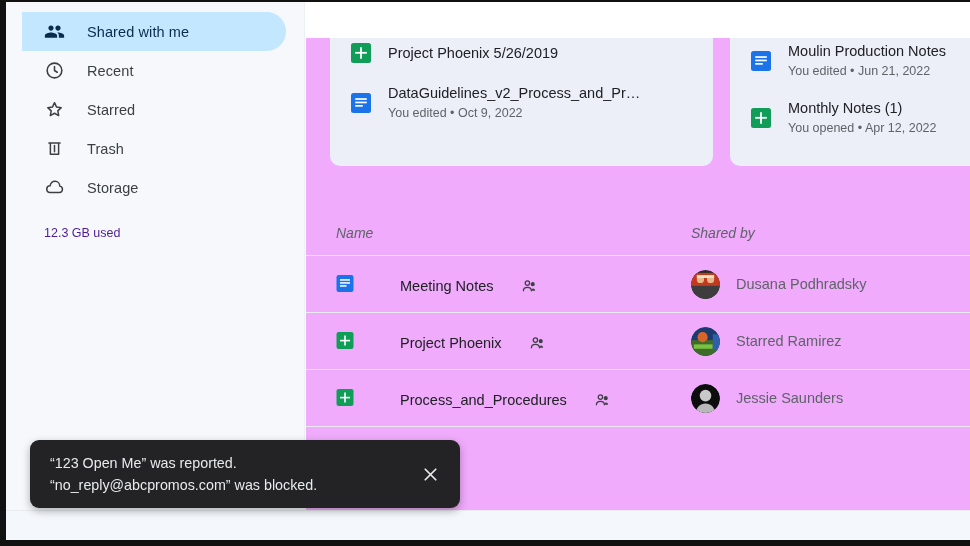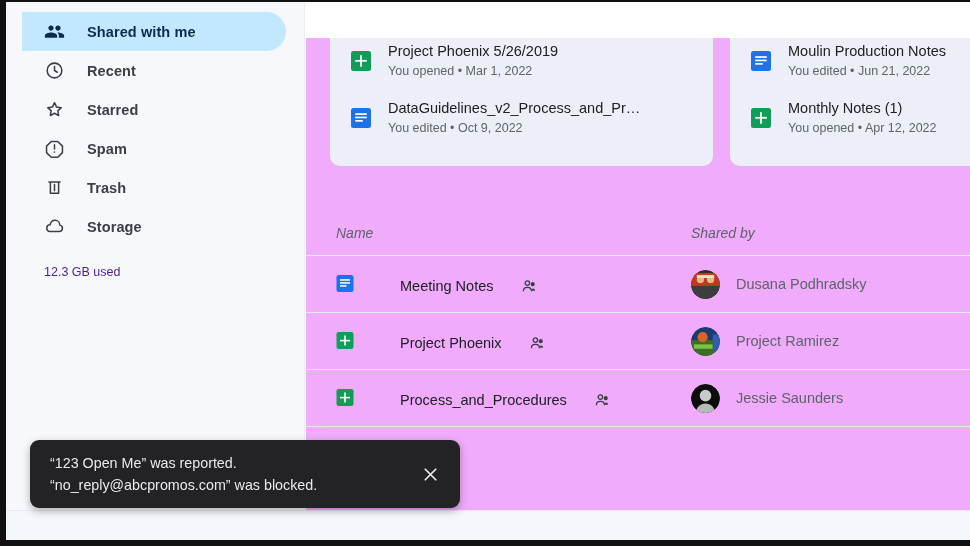--- a/index.html
+++ b/index.html
@@ -23,21 +23,21 @@
     overflow: hidden;
   }
 
   
   .sidebar {
     position: absolute; left: 0; top: 0;
     width: 299px; height: 538px;
     background: #f6f8fc;
     border-right: 1px solid #eceff3;
   }
-  .nav-list { padding-top: 10px; font-weight: bold; }
+  .nav-list { padding-top: 10px; }
   .nav-item {
     display: flex; align-items: center;
     height: 39px;
     margin: 0 18px 0 16px;
     padding-left: 22px;
     border-radius: 0 20px 20px 0;
     cursor: pointer;
     gap: 22px;
   }
   .nav-item.active { background: #c2e7ff; }
@@ -241,30 +241,20 @@
 
         <div class="nav-item">
           <span class="nav-icon">
             <svg width="21" height="21" viewBox="0 0 24 24" fill="none" stroke="currentColor" stroke-width="1.7" stroke-linejoin="round">
               <path d="M12 4.2l2.37 5.02 5.33.68-3.93 3.7 1.02 5.3L12 16.3l-4.79 2.6 1.02-5.3-3.93-3.7 5.33-.68z"></path>
             </svg>
           </span>
           <span class="nav-label">Starred</span>
         </div>
 
-        <div class="nav-item">
-          <span class="nav-icon">
-            <svg width="21" height="21" viewBox="0 0 24 24" fill="none" stroke="currentColor" stroke-width="1.7">
-              <path d="M8.3 3.9h7.4l5.4 5.4v7.4l-5.4 5.4H8.3L2.9 16.7V9.3z" stroke-linejoin="round"></path>
-              <path d="M12 7.6v5.1" stroke-linecap="round"></path>
-              <circle cx="12" cy="16.1" r=".95" fill="currentColor" stroke="none"></circle>
-            </svg>
-          </span>
-          <span class="nav-label">Spam</span>
-        </div>
 
         <div class="nav-item">
           <span class="nav-icon">
             <svg width="21" height="21" viewBox="0 0 24 24" fill="none" stroke="currentColor" stroke-width="1.7">
               <path d="M5.6 5.6h12.8M7.3 5.6v13.1h9.4V5.6" stroke-linecap="round" stroke-linejoin="round"></path>
               <path d="M12 8.6v7" stroke-linecap="round"></path>
             </svg>
           </span>
           <span class="nav-label">Trash</span>
         </div>
@@ -291,21 +281,20 @@
             <span class="file-icon">
               <svg width="22" height="24" viewBox="0 0 22 24">
                 <rect x="1" y="2" width="20" height="20" rx="2.5" fill="#0f9d58"></rect>
                 <rect x="5.2" y="6.3" width="11.6" height="11.4" fill="#fff" opacity="0"></rect>
                 <path d="M10.1 6.3h1.8v11.4h-1.8z" fill="#fff"></path>
                 <path d="M5.2 10.9h11.6v1.8H5.2z" fill="#fff"></path>
               </svg>
             </span>
             <div class="card-text">
               <div class="card-title">Project Phoenix 5/26/2019</div>
-              <div class="card-sub">You opened • Mar 1, 2022</div>
             </div>
           </div>
           <div class="card-row">
             <span class="file-icon">
               <svg width="22" height="24" viewBox="0 0 22 24">
                 <rect x="1" y="2" width="20" height="20" rx="2.5" fill="#1a73e8"></rect>
                 <rect x="5.2" y="7.2" width="11.6" height="1.7" fill="#fff"></rect>
                 <rect x="5.2" y="10.6" width="11.6" height="1.7" fill="#fff"></rect>
                 <rect x="5.2" y="14" width="7.6" height="1.7" fill="#fff"></rect>
               </svg>
@@ -427,21 +416,21 @@
                   </defs>
                 <g clip-path="url(#c2)">
                   <rect width="40" height="40" fill="#1b3b6f"></rect>
                   <rect y="18" width="40" height="22" fill="#3f6b2a"></rect>
                   <circle cx="16" cy="14" r="7" fill="#d9642a"></circle>
                   <rect x="4" y="24" width="26" height="6" fill="#7cc242"></rect>
                   <rect x="30" y="10" width="10" height="22" fill="#2f5fa8"></rect>
                 </g>
               </svg>
             </span>
-            <span class="sharer-name">Project Ramirez</span>
+            <span class="sharer-name">Starred Ramirez</span>
           </div>
         </div>
 
         <div class="t-row">
           <div class="cell-name">
             <span class="row-file-icon">
               <svg width="18" height="20" viewBox="0 0 18 20">
                 <rect x="0.5" y="1" width="17" height="17" rx="2.2" fill="#0f9d58"></rect>
                 <path d="M8.2 4.6h1.6v10h-1.6z" fill="#fff"></path>
                 <path d="M4 8.8h10v1.6H4z" fill="#fff"></path>

